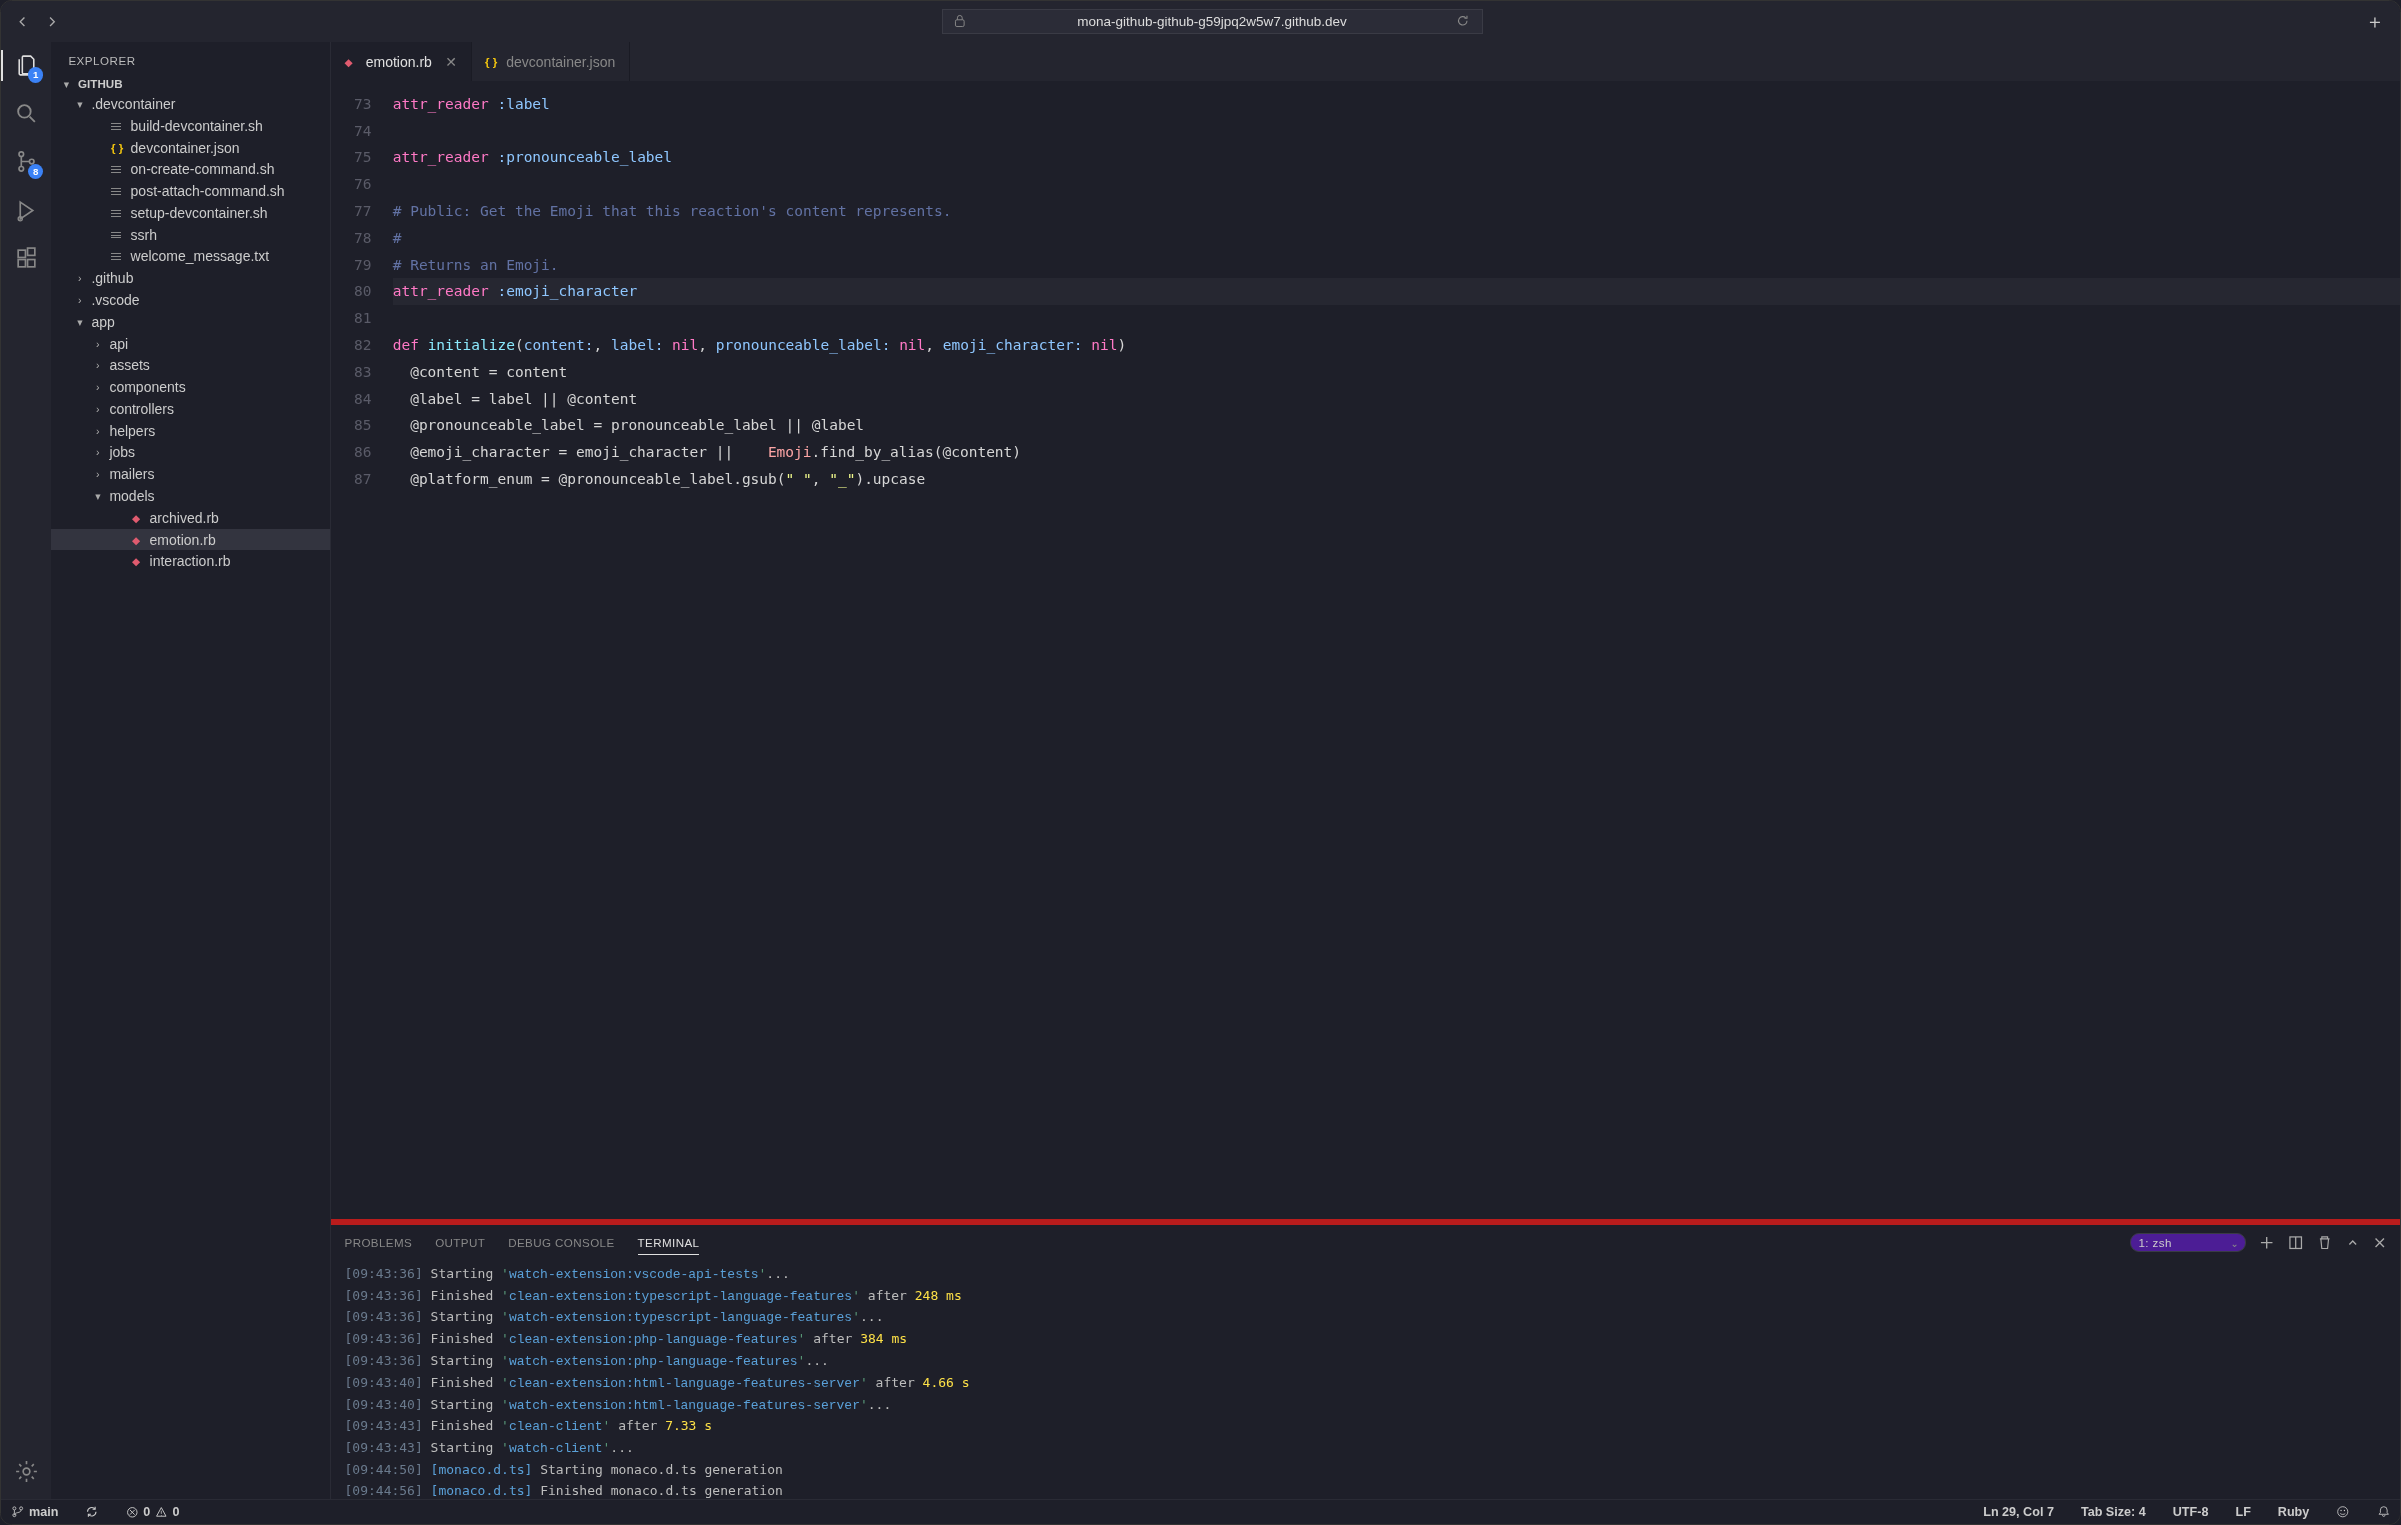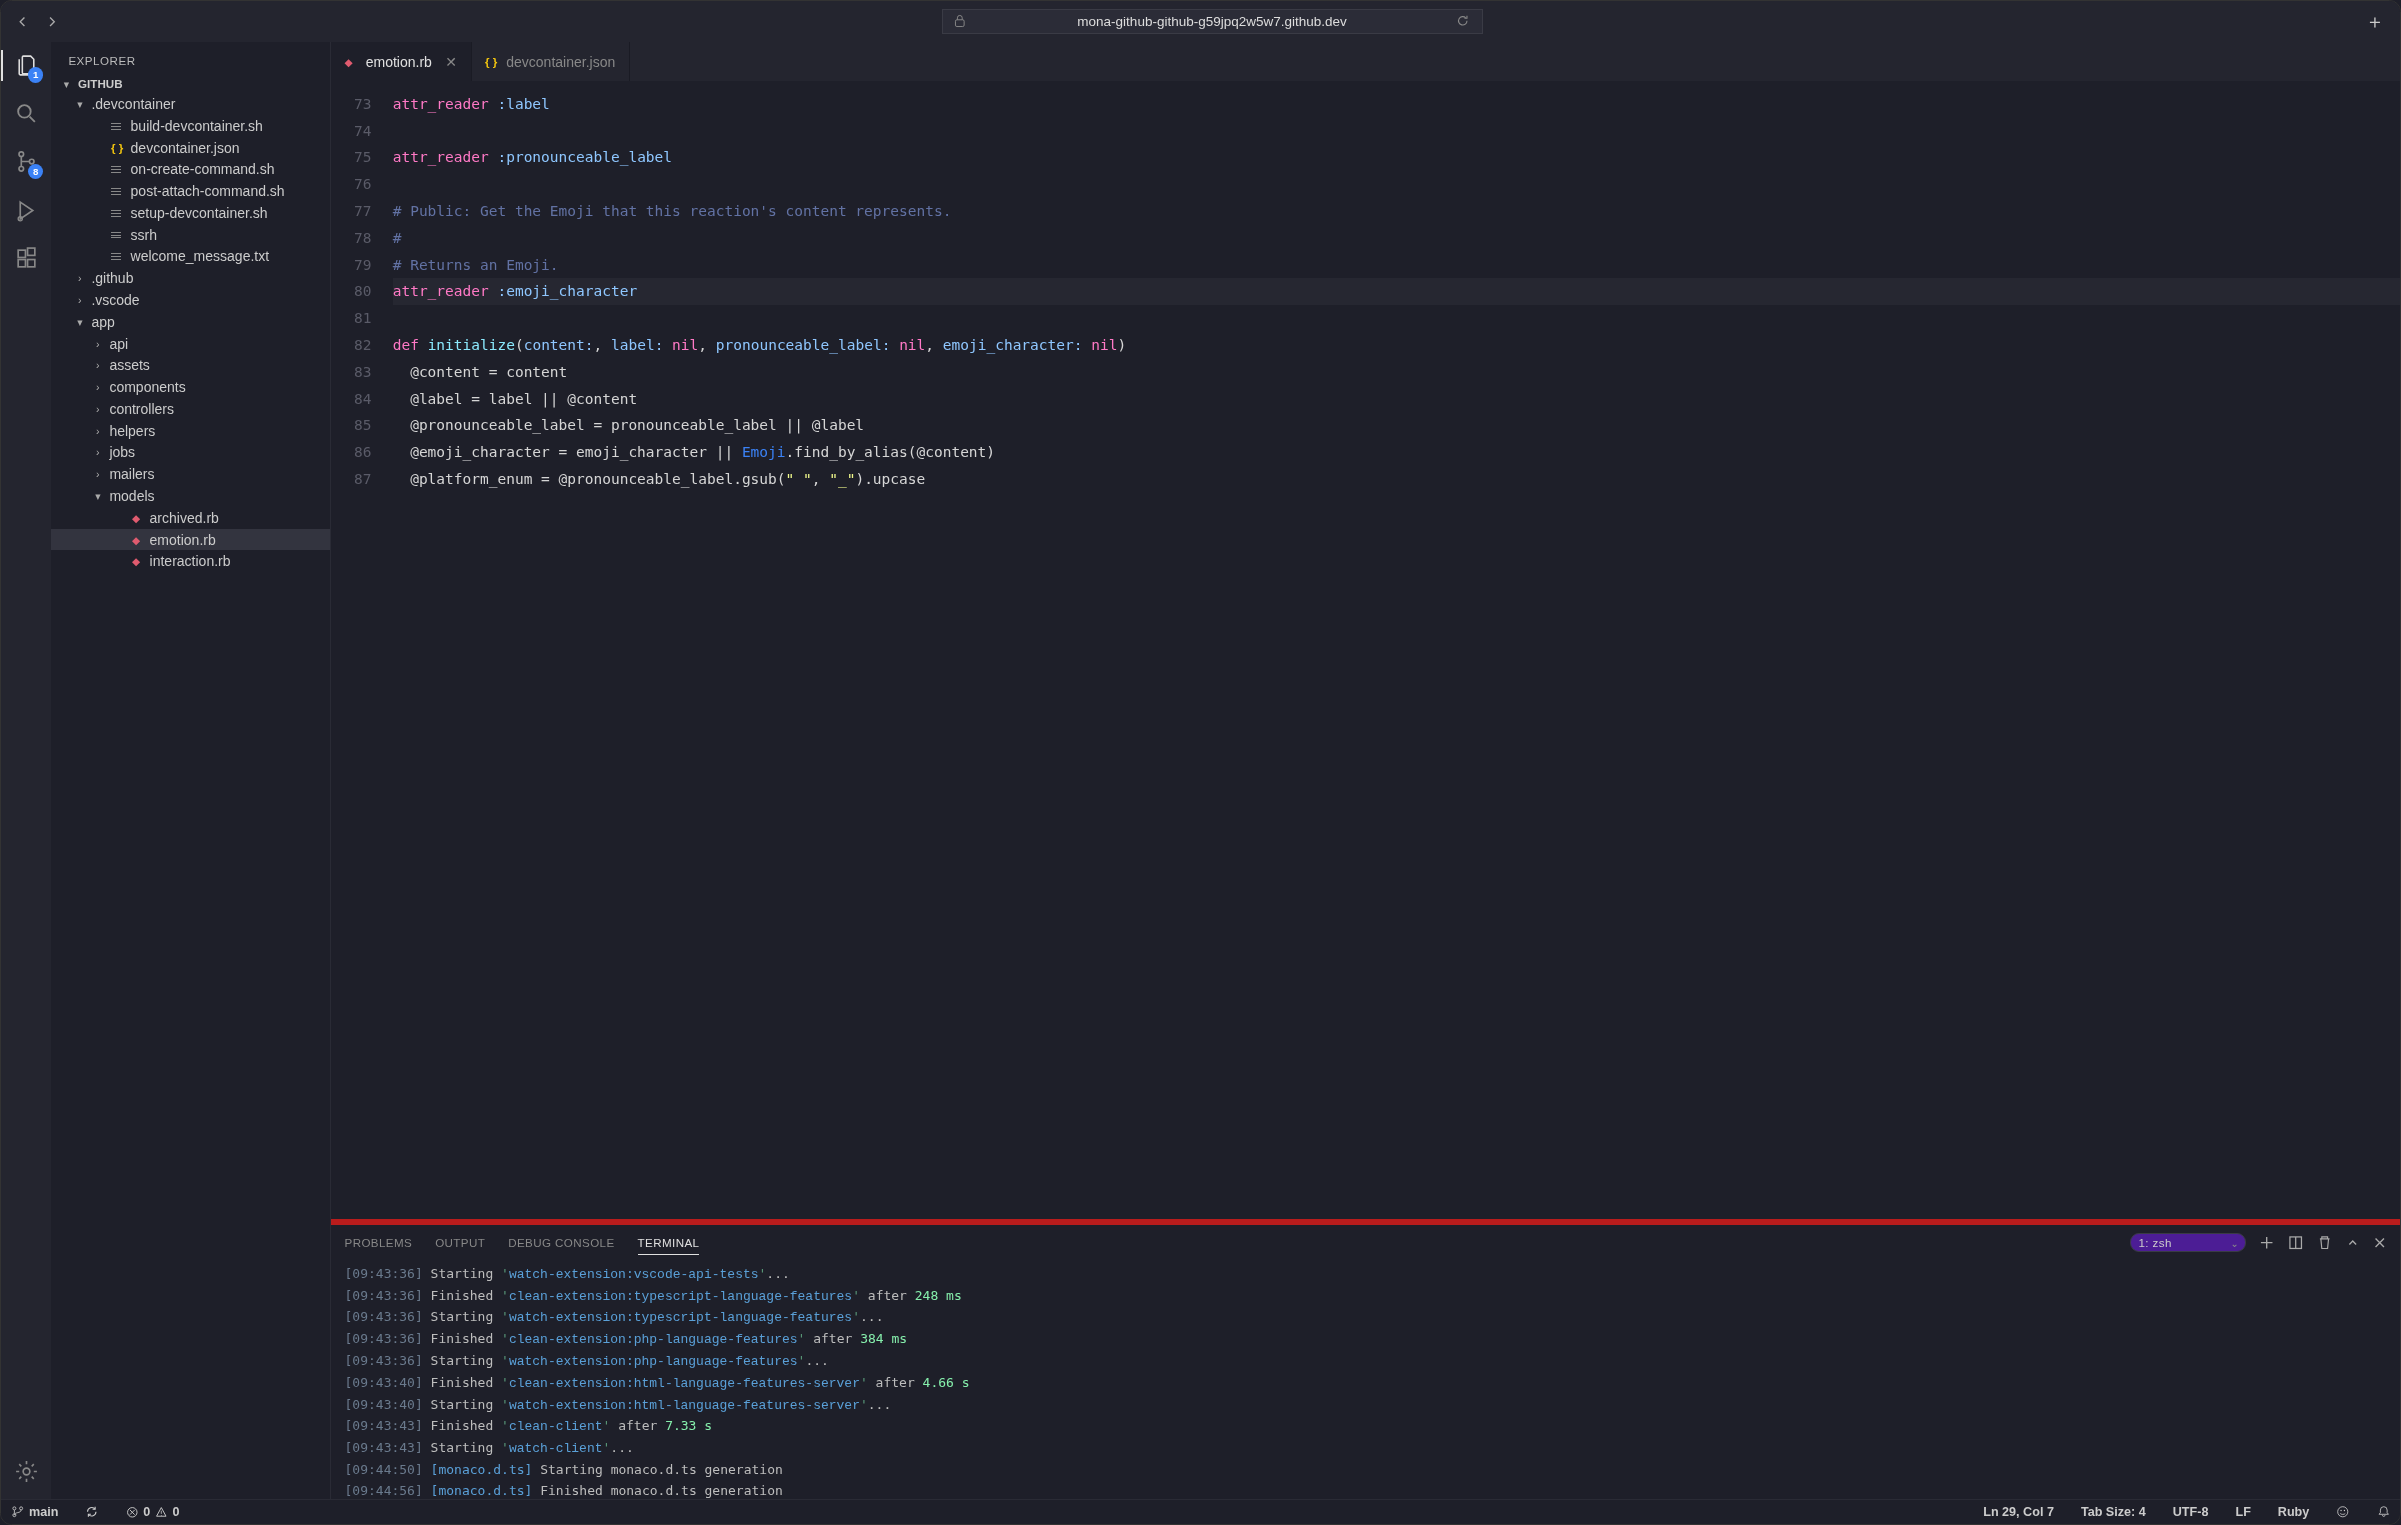--- a/index.html
+++ b/index.html
@@ -170,21 +170,21 @@
     padding: 9.7px 0 0 7.7px;
     color: #d6d6d6;
     white-space: pre;
     overflow: hidden;
   }
   .kw { color: #ff79c6; }
   .sym { color: #8fc7ff; }
   .cmt { color: #6272a4; }
   .fn  { color: #8be9fd;}
   .str { color: #f1fa8c;}
-  .const{ color: #3b82f6;}
+  .const{ color: #fca5a5; margin-left: 26px;}
   .hl-line{ background: rgba(255,255,255,0.04); display:block;}
 
   
   .panel {
     height: 280px;
     border-top: 6px solid #b91c1c;
     background: #1e1f29;
     display: flex;
     flex-direction: column;
   }
@@ -212,21 +212,21 @@
     flex: 1;
     padding: 3.9px 13.5px;
     font-family: "SF Mono", Menlo, Consolas, monospace;
     font-size: 13px;
     line-height: 1.6;
     overflow: hidden;
     color: #bdbdbd;
   }
   .ts{color:#6a7a8d;}
   .task1{color:#5aa0d8;font-family:Liberation Mono, monospace;}
-  .num1{color:#86efac;text-align:right;}
+  .num1{color:#fde047;text-align:right;}
   .tag{color:#5aa0d8;}
   .plain{color:#bdbdbd;}
   .qgreen{color:#5a9a7a;}
 
   
   .status-bar {
     height: 25px;
     background: #1e1f29;
     border-top: 1px solid #2a2b35;
     display: flex;

